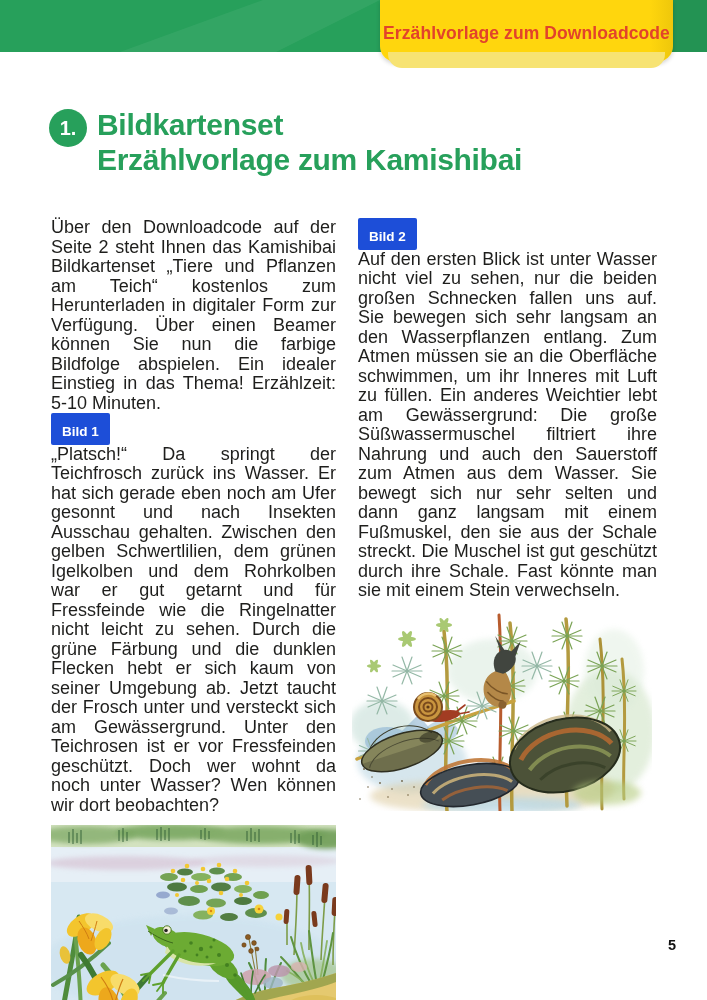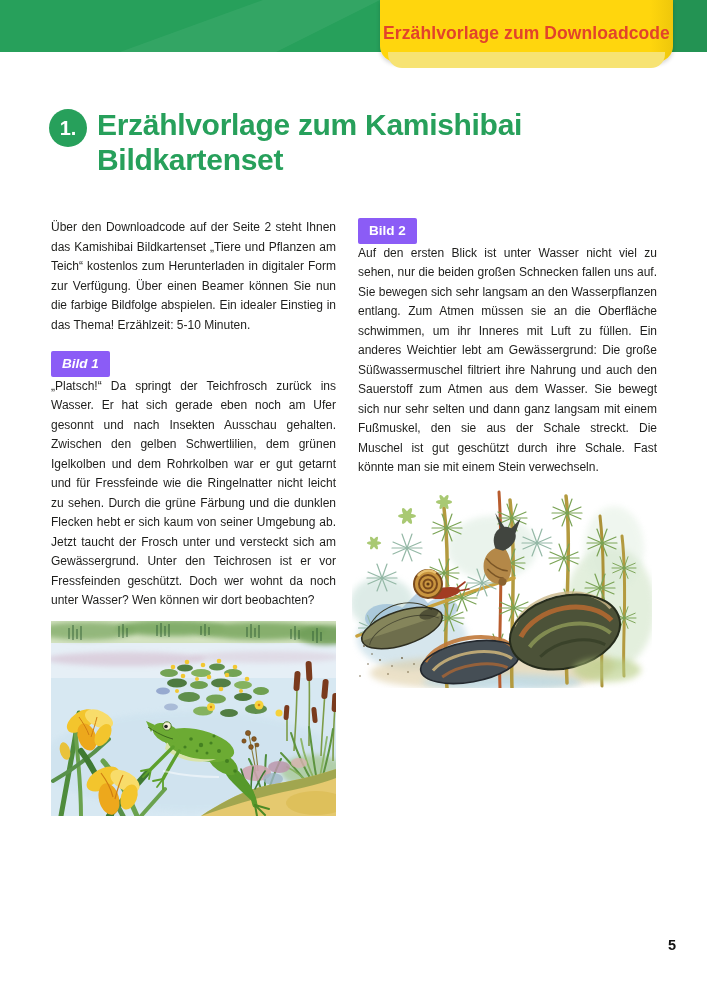--- a/index.html
+++ b/index.html
@@ -24,24 +24,24 @@
   .title-wrap{position:absolute;left:49px;top:107px;width:610px;display:flex;gap:10px;}
   .num-badge{flex:0 0 auto;width:38px;height:38px;border-radius:50%;background:#27a05b;
        color:#fff;font-weight:bold;font-size:20px;text-align:center;line-height:38px;margin-top:2px;}
   h1.page-title{margin:0;color:#27a05b;font-size:30px;line-height:35px;font-weight:800;letter-spacing:-.3px;}
   h1.page-title span{display:block;}
 
   
   .col{position:absolute;top:218px;}
   .col-left{left:51px;width:285px;}
   .col-right{left:358px;width:299px;}
-  p.body{margin:0;font-size:12px;line-height:19.5px;text-align:justify;hyphens:auto;}
-  .badge{display:inline-block;background:#8b5cf6;color:#ffffff;font-weight:bold;
-       font-size:13.5px;line-height:1;padding:6px 11px 6px;border-radius:2px;}
-  .badge.b1{margin-top:16px;font-style:italic;}
+  p.body{margin:0;font-size:18px;line-height:19.5px;text-align:justify;hyphens:auto;}
+  .badge{display:inline-block;background:#1d4ed8;color:#ffffff;font-weight:bold;
+       font-size:13.5px;line-height:1;padding:12px 11px 6px;border-radius:2px;}
+  .badge.b1{}
   .mt6{margin-top:7px;}
   figure{margin:10px 0 0 0;padding:0;}
   figure.f2{margin-left:-6px;}
 
   
   .page-num{position:absolute;right:31px;top:937px;font-size:14.5px;font-weight:bold;color:#111;}
 </style>
 </head>
 <body>
 
@@ -51,22 +51,22 @@
     <div class="shade-a"></div>
     <div class="shade-b"></div>
   </div>
   <div class="tab">
     <span class="tab-label">Erzählvorlage zum Downloadcode</span>
   </div>
 
   <div class="title-wrap">
     <div class="num-badge">1.</div>
     <h1 class="page-title">
+      <span>Bildkartenset</span>
       <span>Erzählvorlage zum Kamishibai</span>
-      <span>Bildkartenset</span>
     </h1>
   </div>
 
   <div class="col col-left">
     <p class="body">Über den Downloadcode auf der Seite 2 steht Ihnen das Kamishibai Bildkartenset „Tiere und Pflanzen am Teich“ kostenlos zum Herunterladen in digitaler Form zur Verfügung. Über einen Beamer können Sie nun die farbige Bildfolge abspielen. Ein idealer Einstieg in das Thema! Erzählzeit: 5-10 Minuten.</p>
     <span class="badge b1">Bild 1</span>
     <p class="body mt6">„Platsch!“ Da springt der Teichfrosch zurück ins Wasser. Er hat sich gerade eben noch am Ufer gesonnt und nach Insekten Ausschau gehalten. Zwischen den gelben Schwertlilien, dem grünen Igelkolben und dem Rohrkolben war er gut getarnt und für Fressfeinde wie die Ringelnatter nicht leicht zu sehen. Durch die grüne Färbung und die dunklen Flecken hebt er sich kaum von seiner Umgebung ab. Jetzt taucht der Frosch unter und versteckt sich am Gewässergrund. Unter den Teichrosen ist er vor Fressfeinden geschützt. Doch wer wohnt da noch unter Wasser? Wen können wir dort beobachten?</p>
 
     <figure>
       <svg width="285" height="195" viewBox="0 0 285 195" xmlns="http://www.w3.org/2000/svg">

